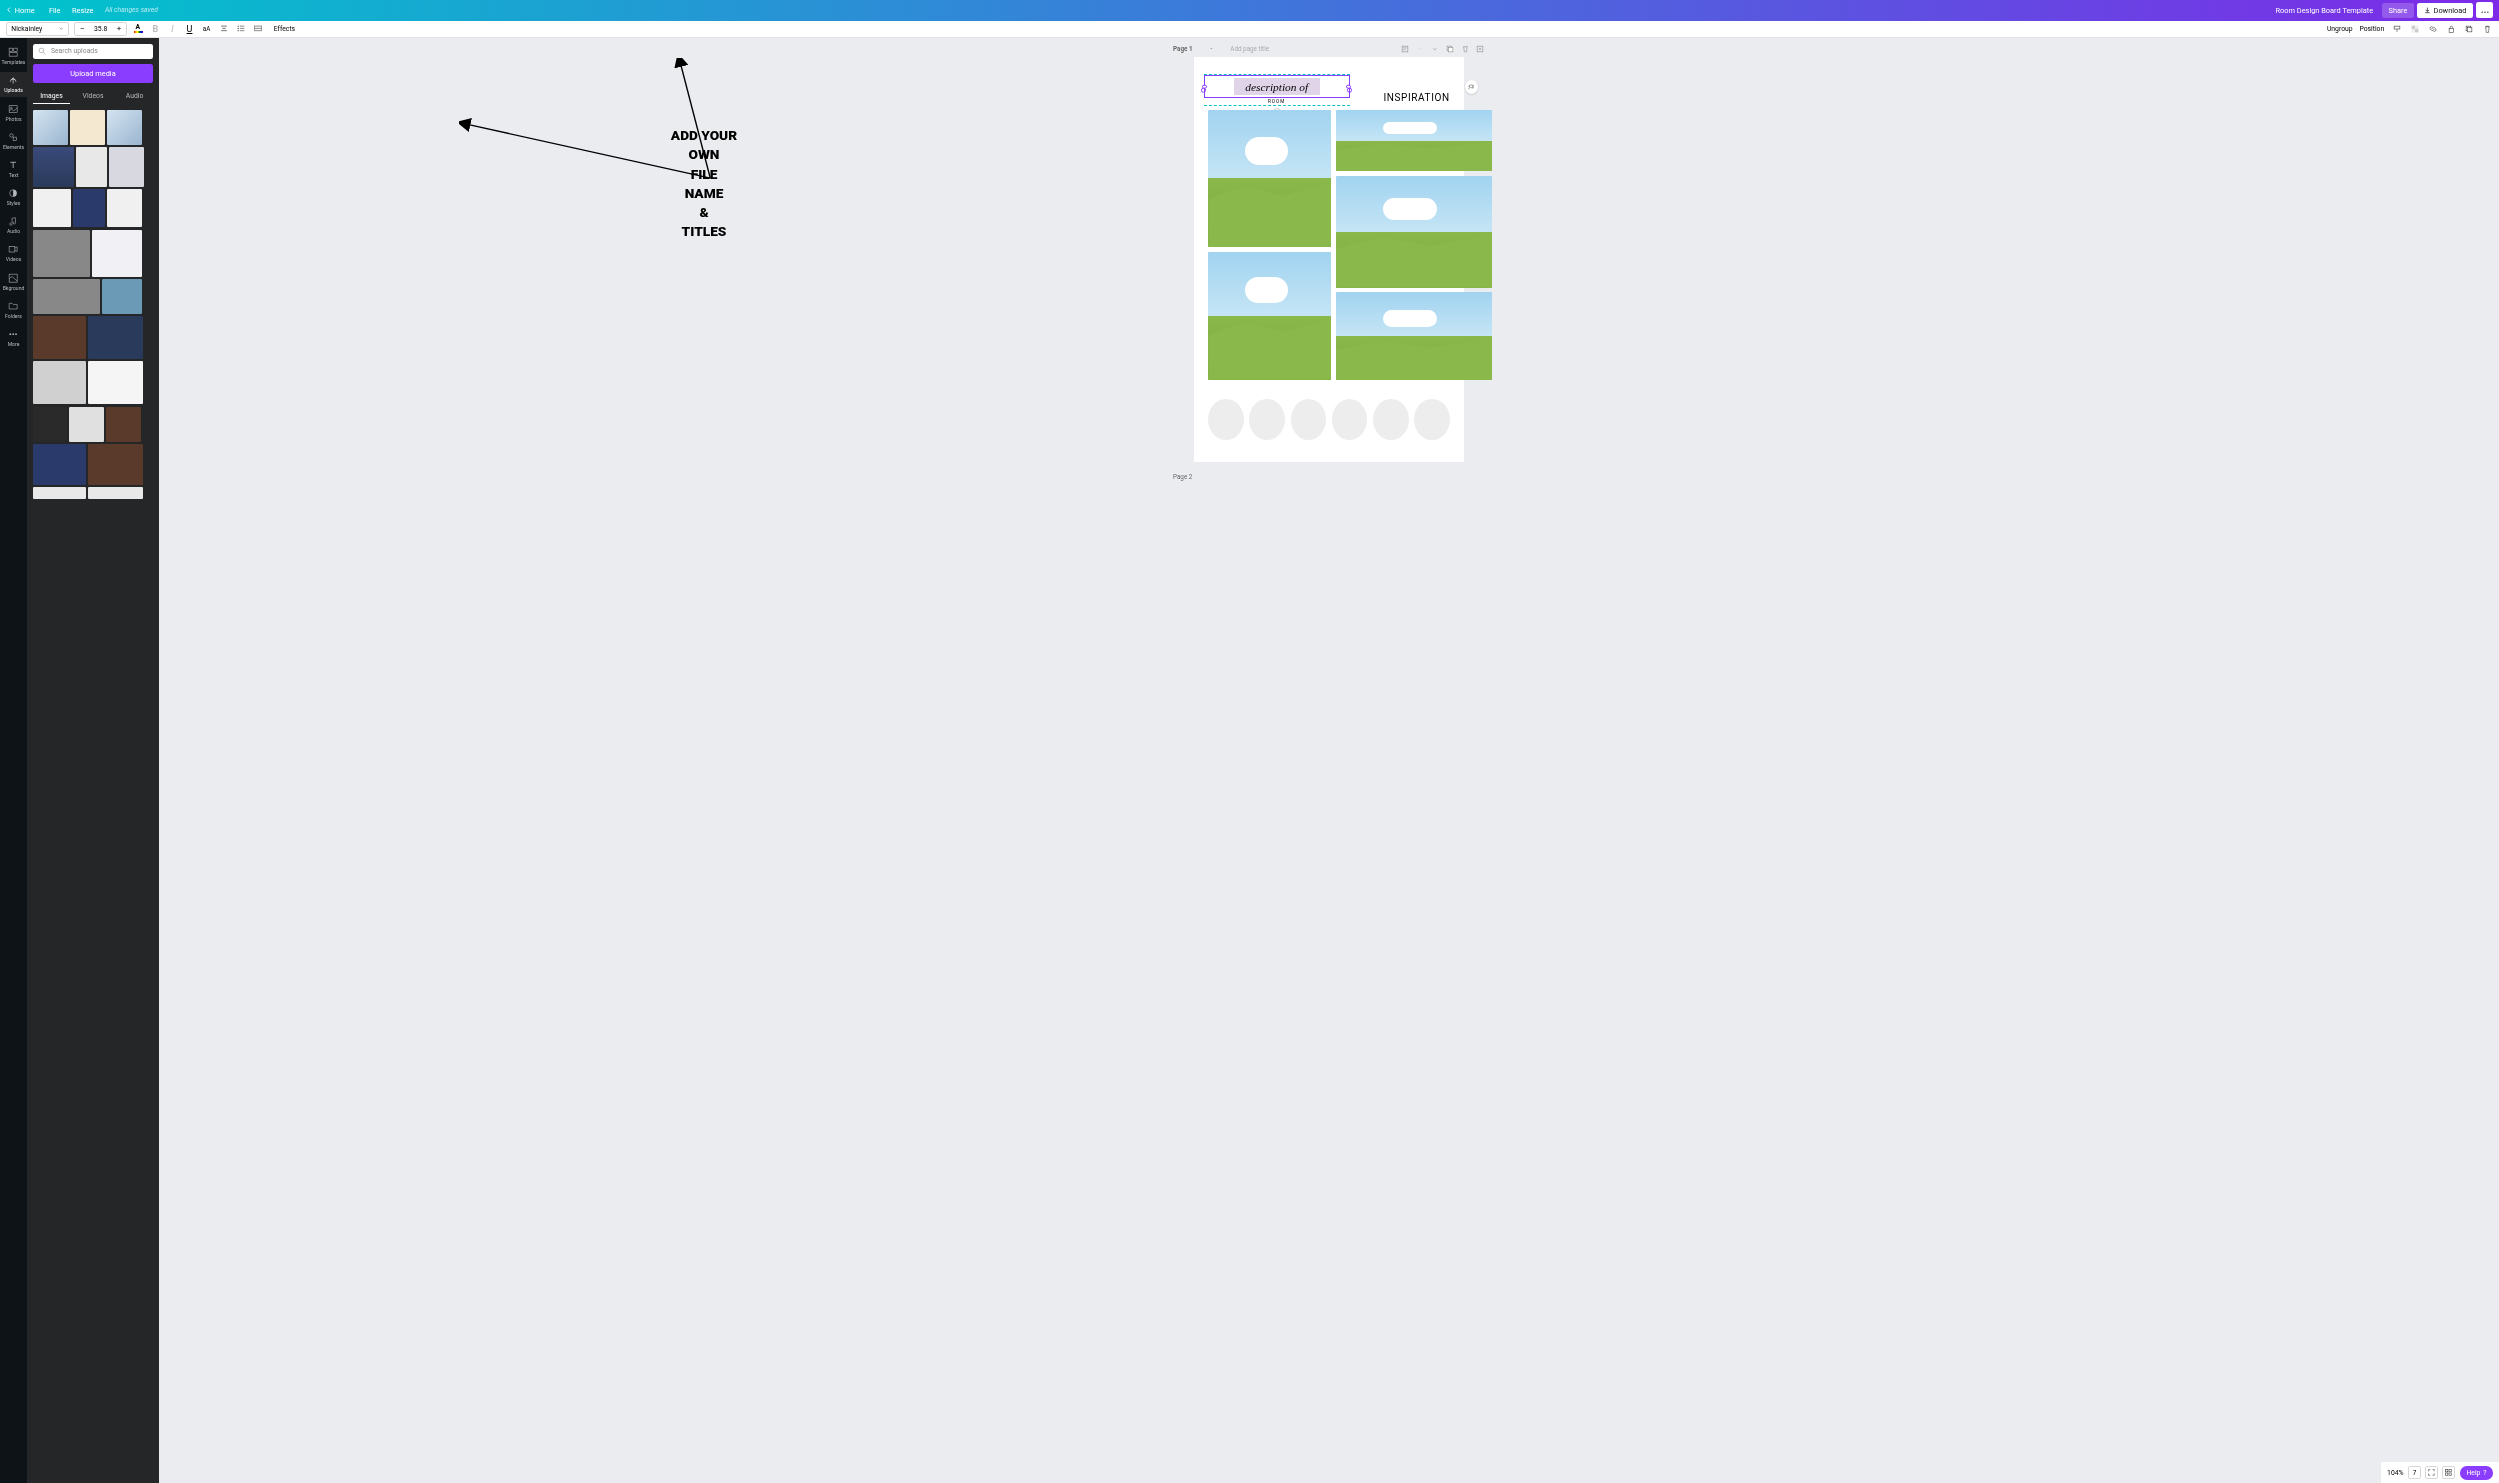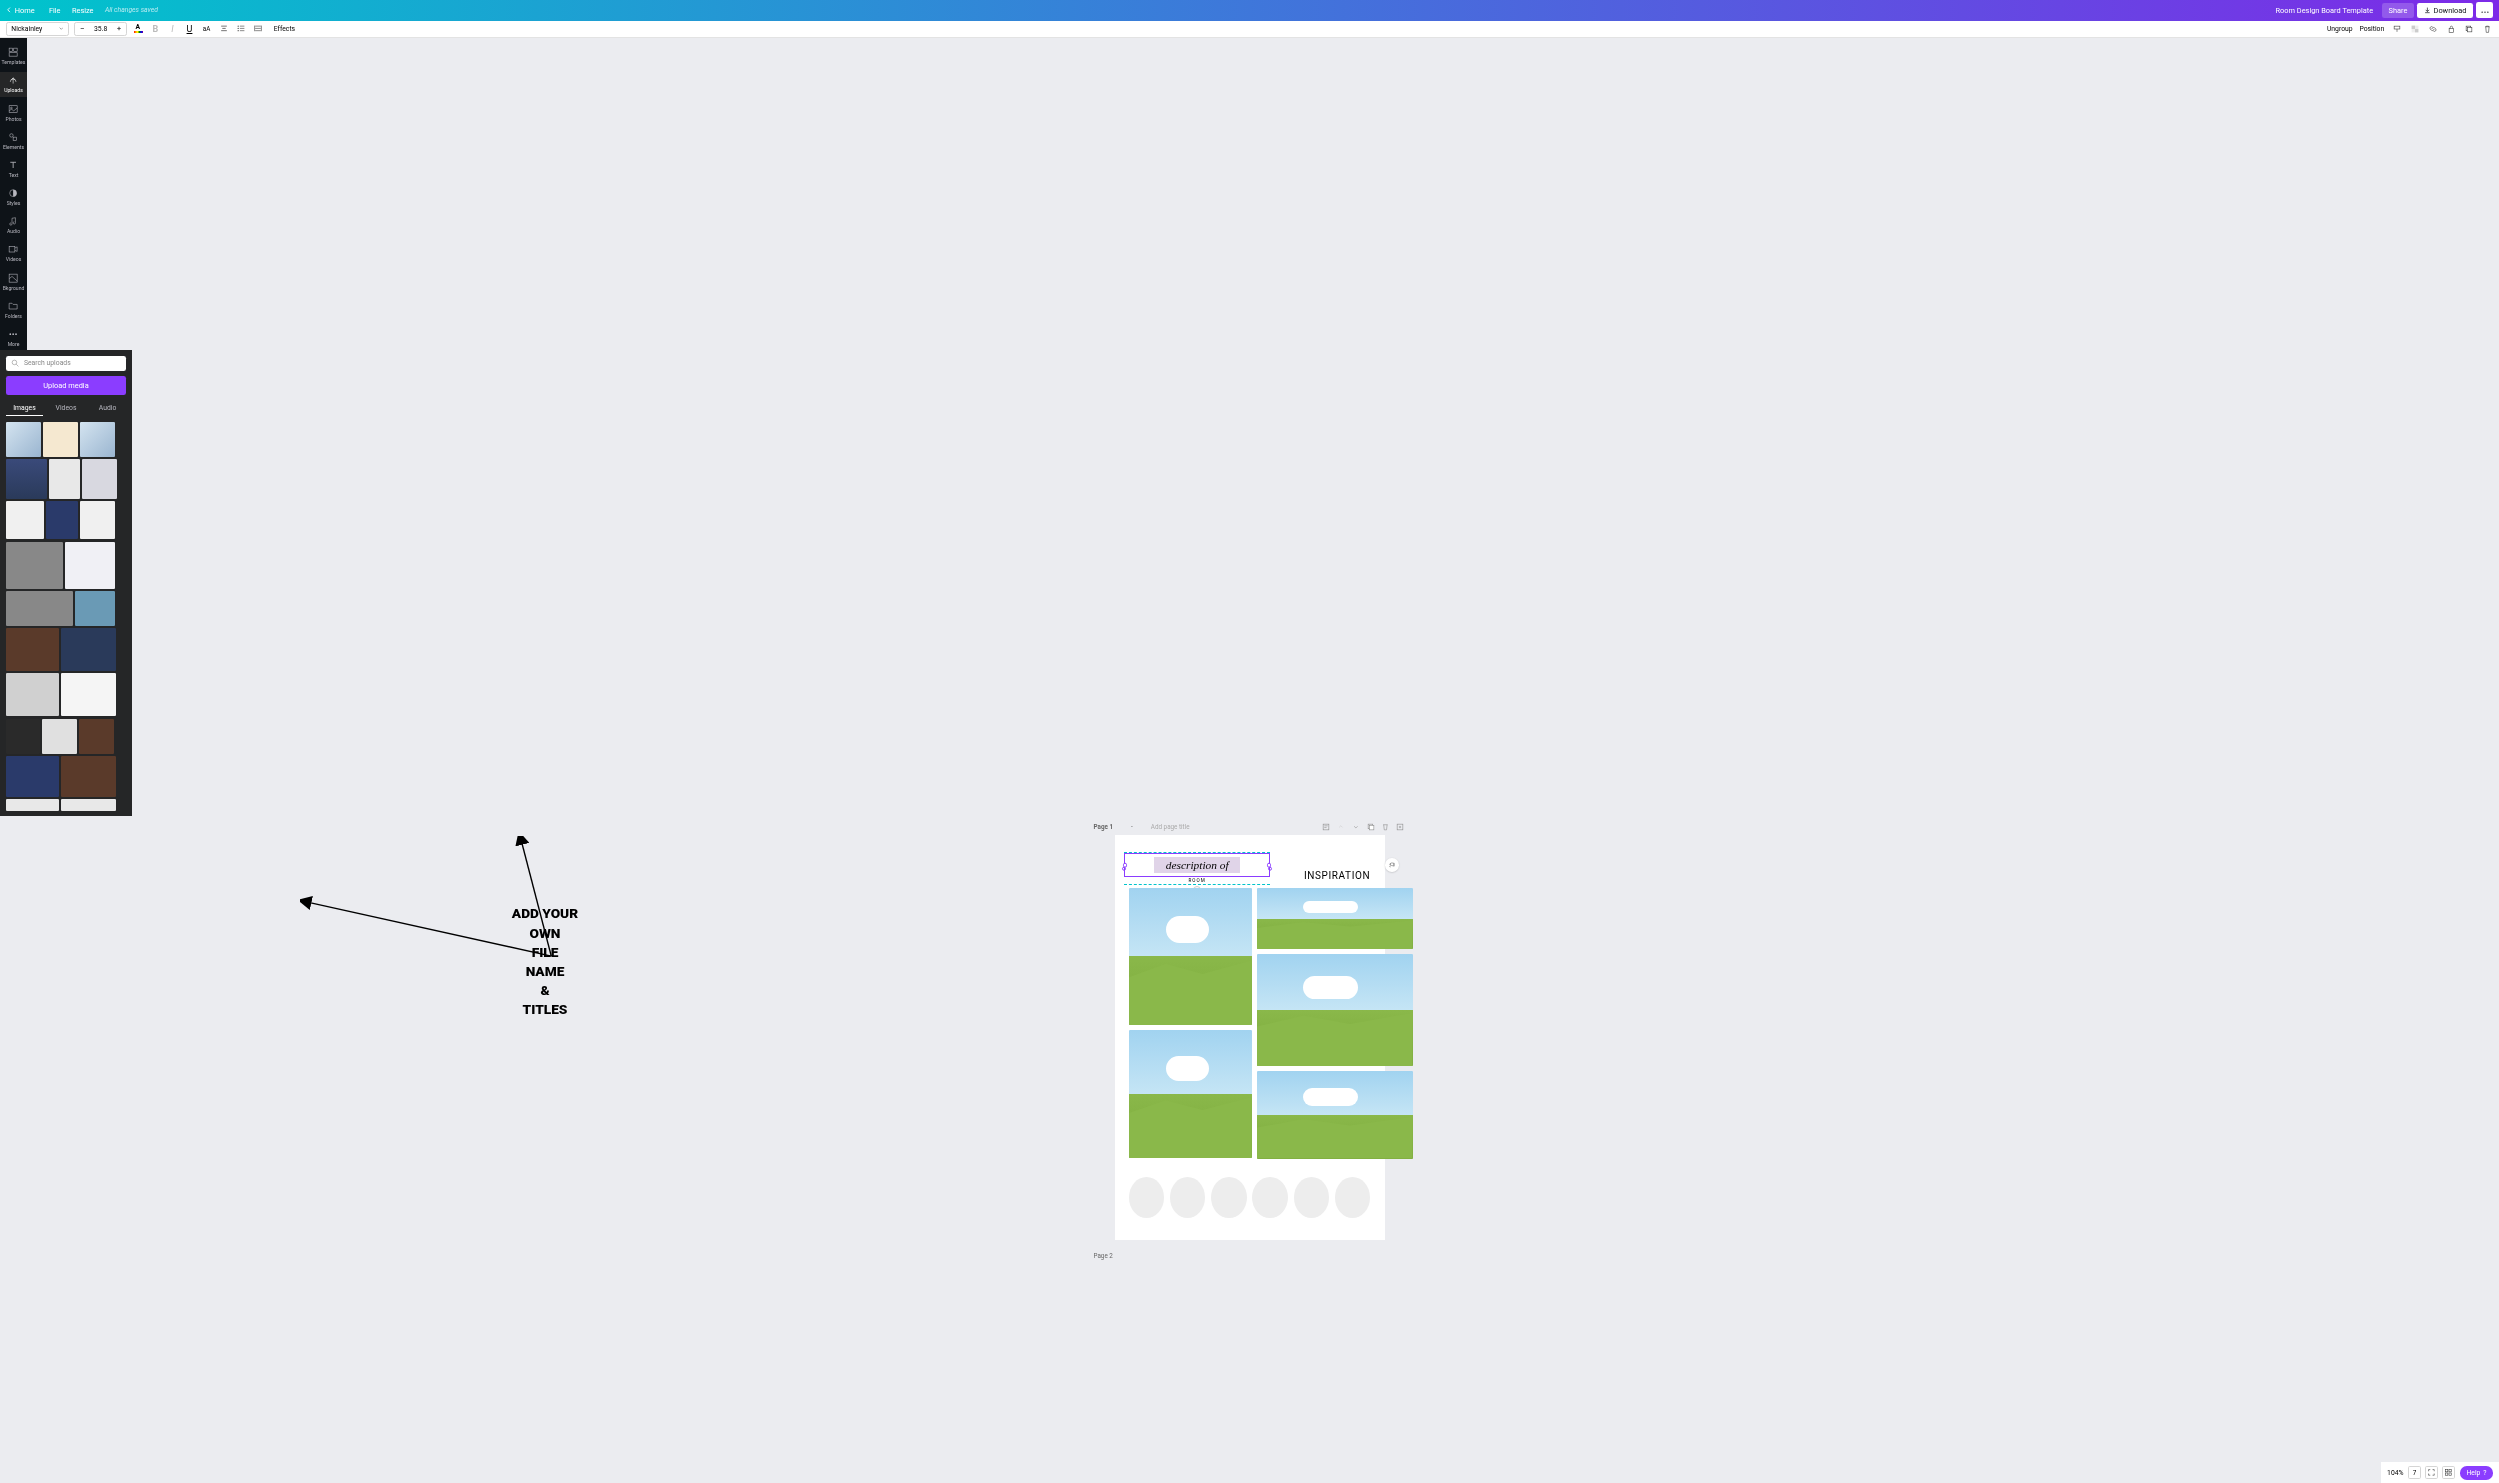--- a/index.html
+++ b/index.html
@@ -27,21 +27,21 @@
     .color-swatch::before { content: 'A'; position: absolute; top: -1.1px; left: 1.7px; font-size: 6.8px; font-weight: bold; }
     .color-bar { position: absolute; bottom: 0; width: 100%; height: 2.3px; background: linear-gradient(90deg, red, orange, yellow, green, blue, purple); }
     .bold-icon { font-weight: bold; color: #bbb; }
     .italic-icon { font-style: italic; color: #bbb; }
     .underline-icon { text-decoration: underline; }
     .effects-btn { font-size: 6.8px; padding: 1.7px 4.6px; }
     .context-right { margin-left: auto; display: flex; align-items: center; gap: 6.8px; }
     .ungroup-btn, .position-btn { font-size: 6.8px; cursor: pointer; }
     
     
-    .main { display: flex; height: calc(100vh - 38px); flex-direction: column; }
+    .main { display: flex; height: calc(100vh - 38px); }
     
     
     .vnav { width: 27px; background: #0e1318; display: flex; flex-direction: column; align-items: center; padding-top: 5.7px; gap: 3.4px; }
     .vnav-item { width: 100%; display: flex; flex-direction: column; align-items: center; gap: 1.7px; padding: 3.4px 0; cursor: pointer; color: #b8b8c0; }
     .vnav-item.active { background: #252627; color: white; }
     .vnav-icon { width: 10.3px; height: 10.3px; }
     .vnav-label { font-size: 5.1px; }
     
     
     .side-panel { width: 132px; background: #252627; display: flex; flex-direction: column; padding: 5.7px; gap: 5.7px; overflow-y: auto; position: relative; }

